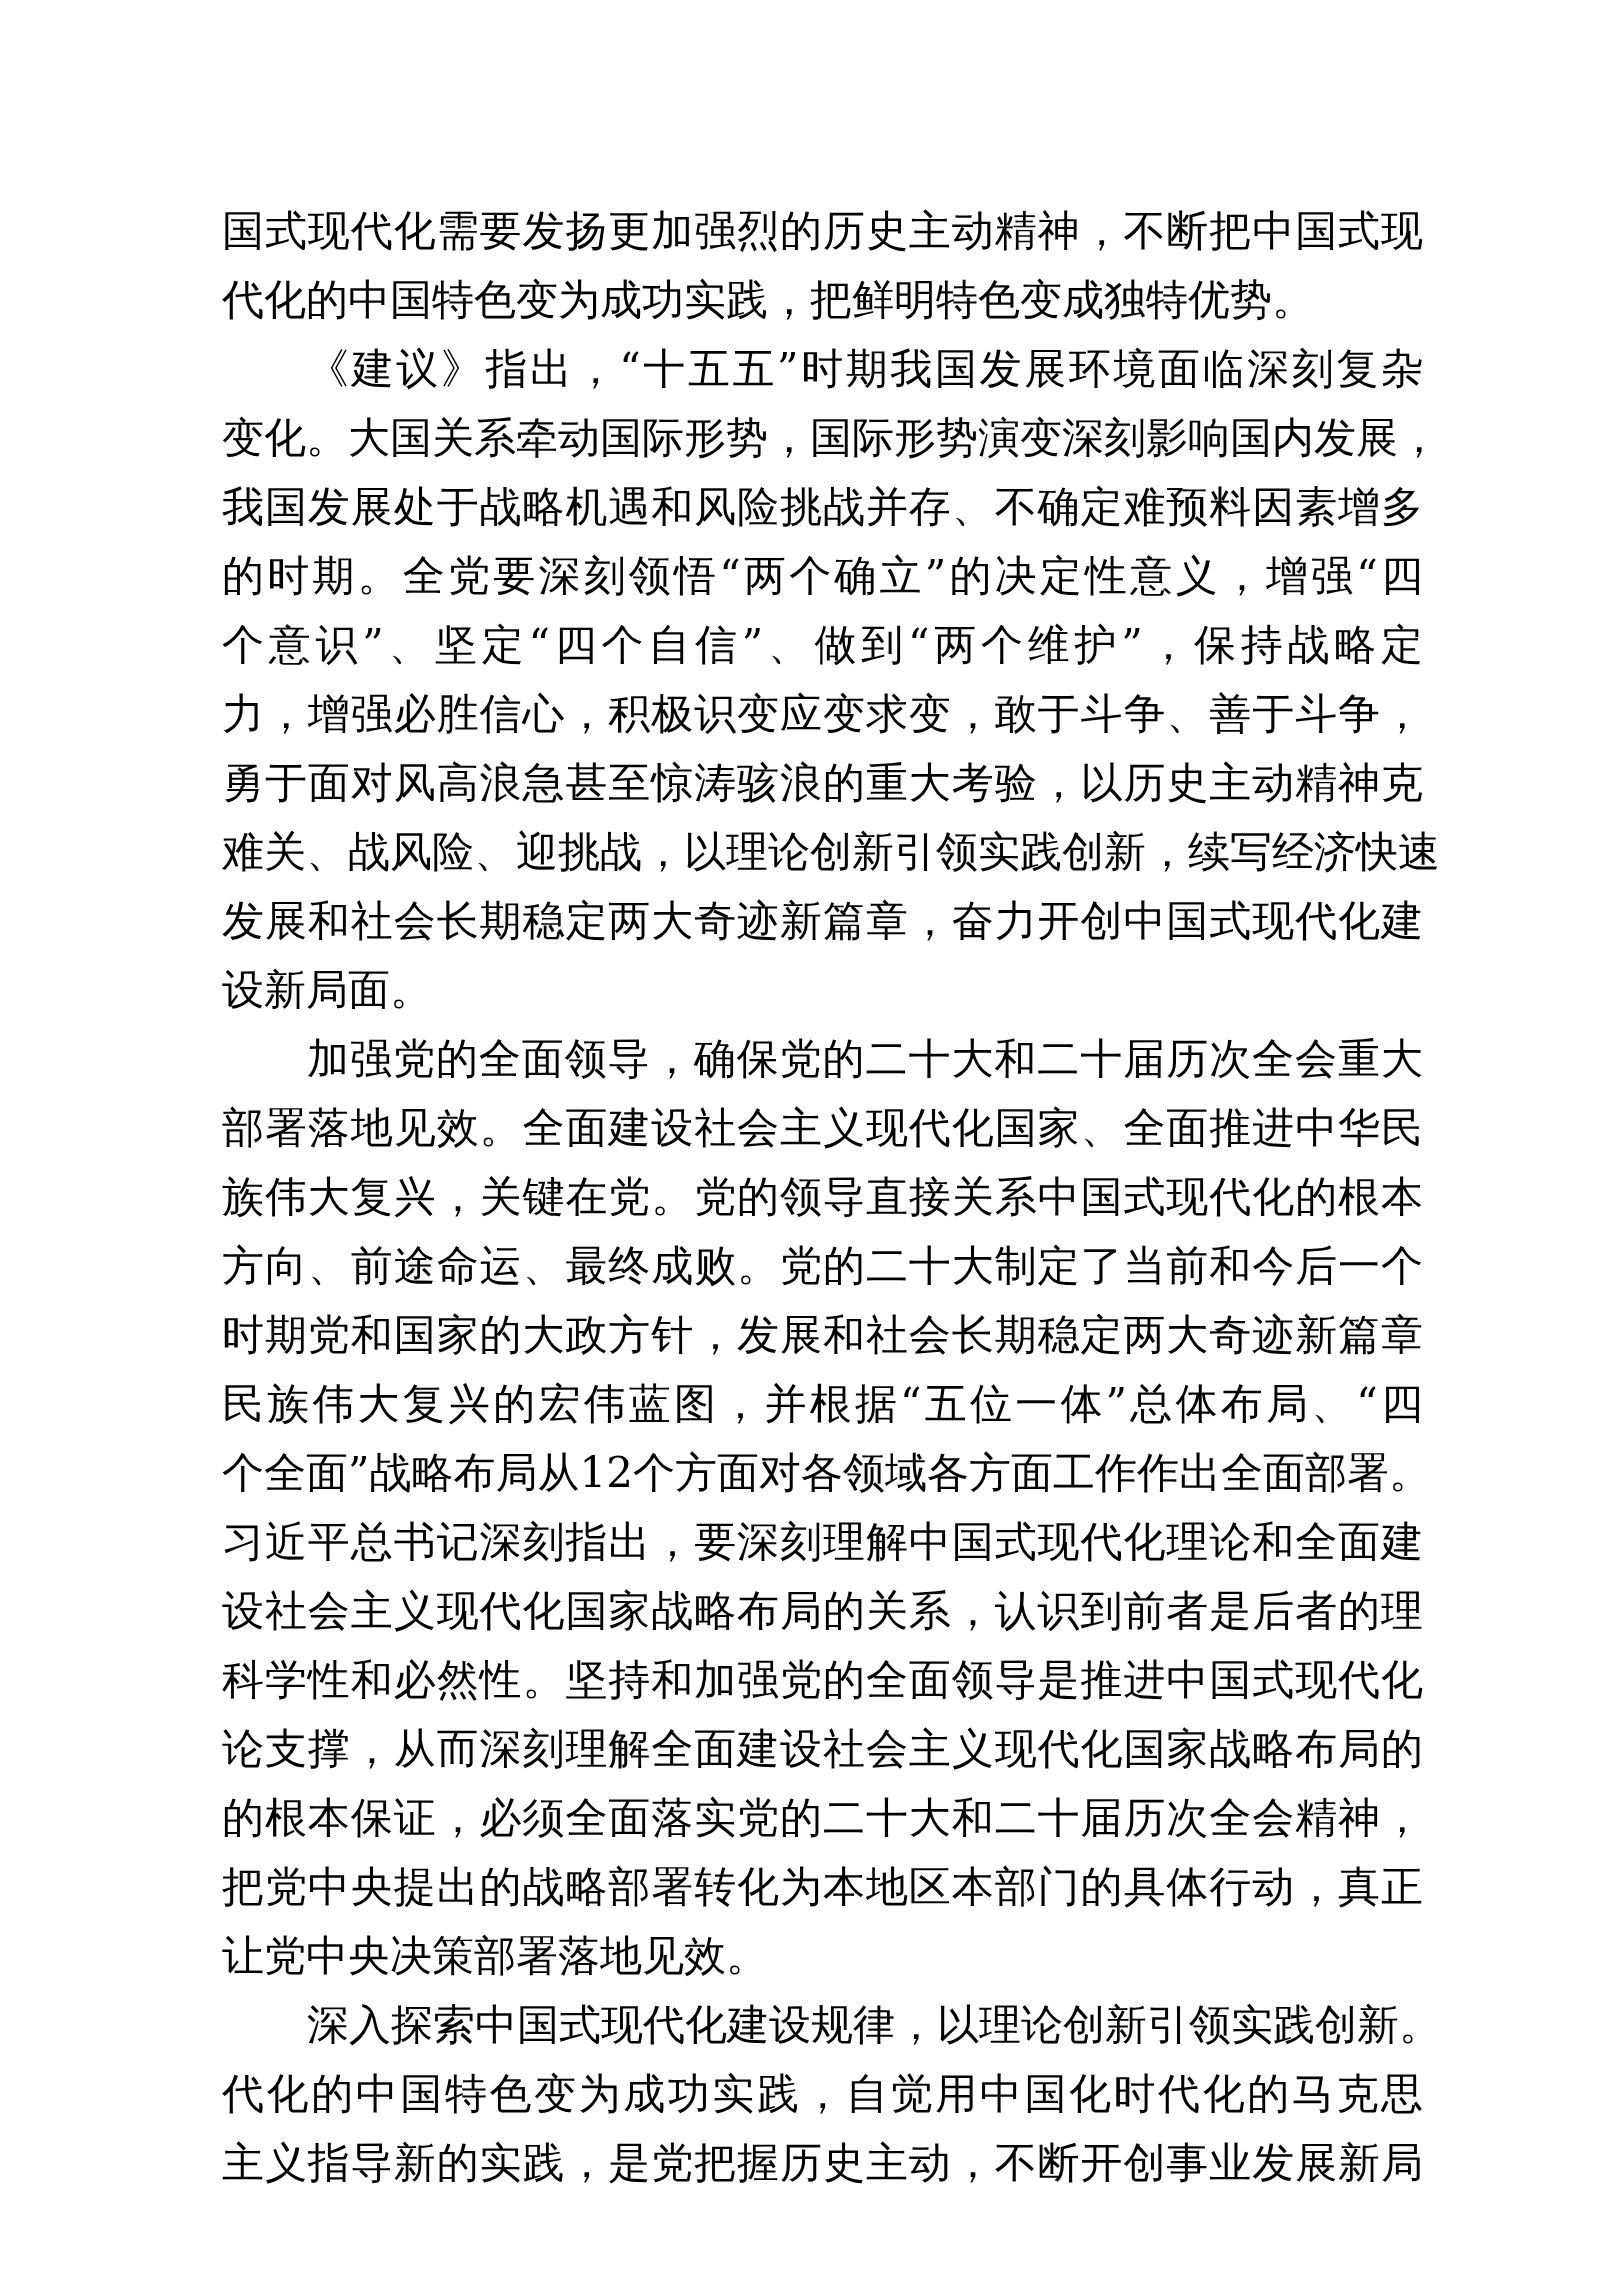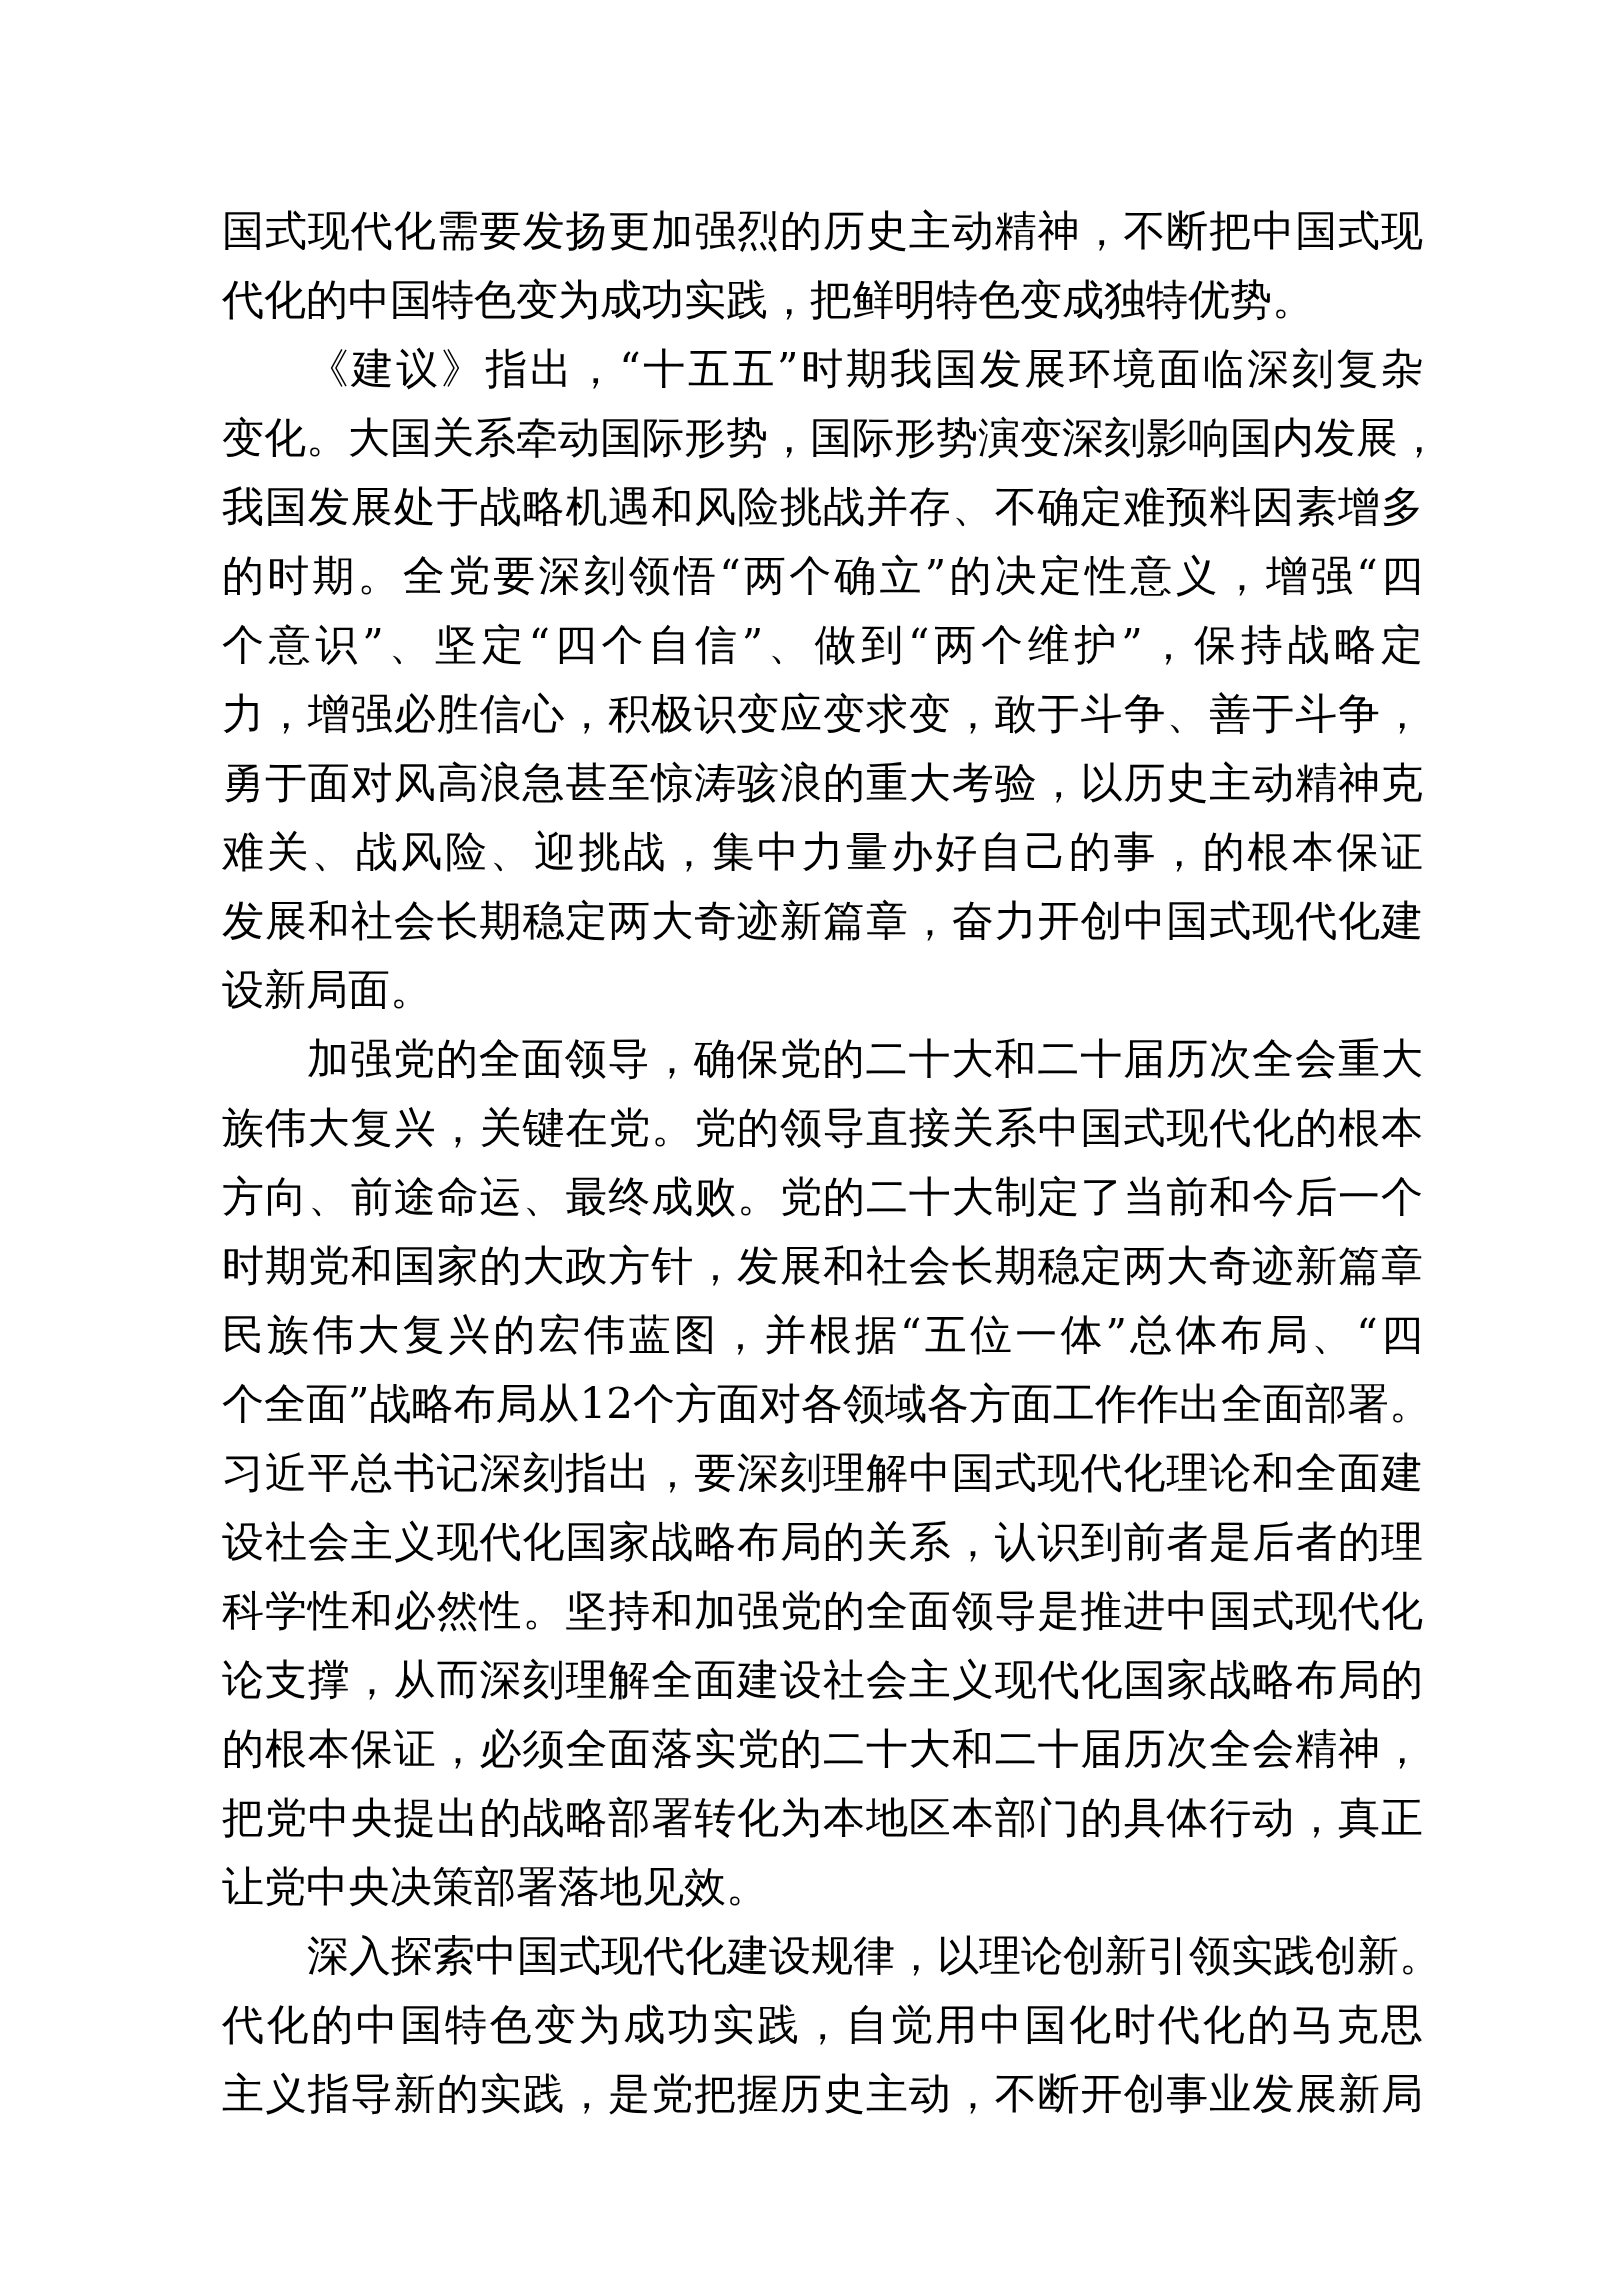--- a/index.html
+++ b/index.html
@@ -49,26 +49,27 @@
         <div class="text-line para-end">代化的中国特色变为成功实践，把鲜明特色变成独特优势。</div>
       </div>
       <div>
         <div class="text-line indent">《建议》指出，“十五五”时期我国发展环境面临深刻复杂</div>
         <div class="text-line">变化。大国关系牵动国际形势，国际形势演变深刻影响国内发展，</div>
         <div class="text-line">我国发展处于战略机遇和风险挑战并存、不确定难预料因素增多</div>
         <div class="text-line">的时期。全党要深刻领悟“两个确立”的决定性意义，增强“四</div>
         <div class="text-line">个意识”、坚定“四个自信”、做到“两个维护”，保持战略定</div>
         <div class="text-line">力，增强必胜信心，积极识变应变求变，敢于斗争、善于斗争，</div>
         <div class="text-line">勇于面对风高浪急甚至惊涛骇浪的重大考验，以历史主动精神克</div>
-        <div class="text-line">难关、战风险、迎挑战，集中力量办好自己的事，的根本保证</div>
+        <div class="text-line">难关、战风险、迎挑战，以理论创新引领实践创新，续写经济快速</div>
         <div class="text-line">发展和社会长期稳定两大奇迹新篇章，奋力开创中国式现代化建</div>
         <div class="text-line para-end">设新局面。</div>
       </div>
       <div>
         <div class="text-line indent">加强党的全面领导，确保党的二十大和二十届历次全会重大</div>
+        <div class="text-line">部署落地见效。全面建设社会主义现代化国家、全面推进中华民</div>
         <div class="text-line">族伟大复兴，关键在党。党的领导直接关系中国式现代化的根本</div>
         <div class="text-line">方向、前途命运、最终成败。党的二十大制定了当前和今后一个</div>
         <div class="text-line">时期党和国家的大政方针，发展和社会长期稳定两大奇迹新篇章</div>
         <div class="text-line">民族伟大复兴的宏伟蓝图，并根据“五位一体”总体布局、“四</div>
         <div class="text-line">个全面”战略布局从12个方面对各领域各方面工作作出全面部署。</div>
         <div class="text-line">习近平总书记深刻指出，要深刻理解中国式现代化理论和全面建</div>
         <div class="text-line">设社会主义现代化国家战略布局的关系，认识到前者是后者的理</div>
         <div class="text-line">科学性和必然性。坚持和加强党的全面领导是推进中国式现代化</div>
         <div class="text-line">论支撑，从而深刻理解全面建设社会主义现代化国家战略布局的</div>
         <div class="text-line">的根本保证，必须全面落实党的二十大和二十届历次全会精神，</div>

